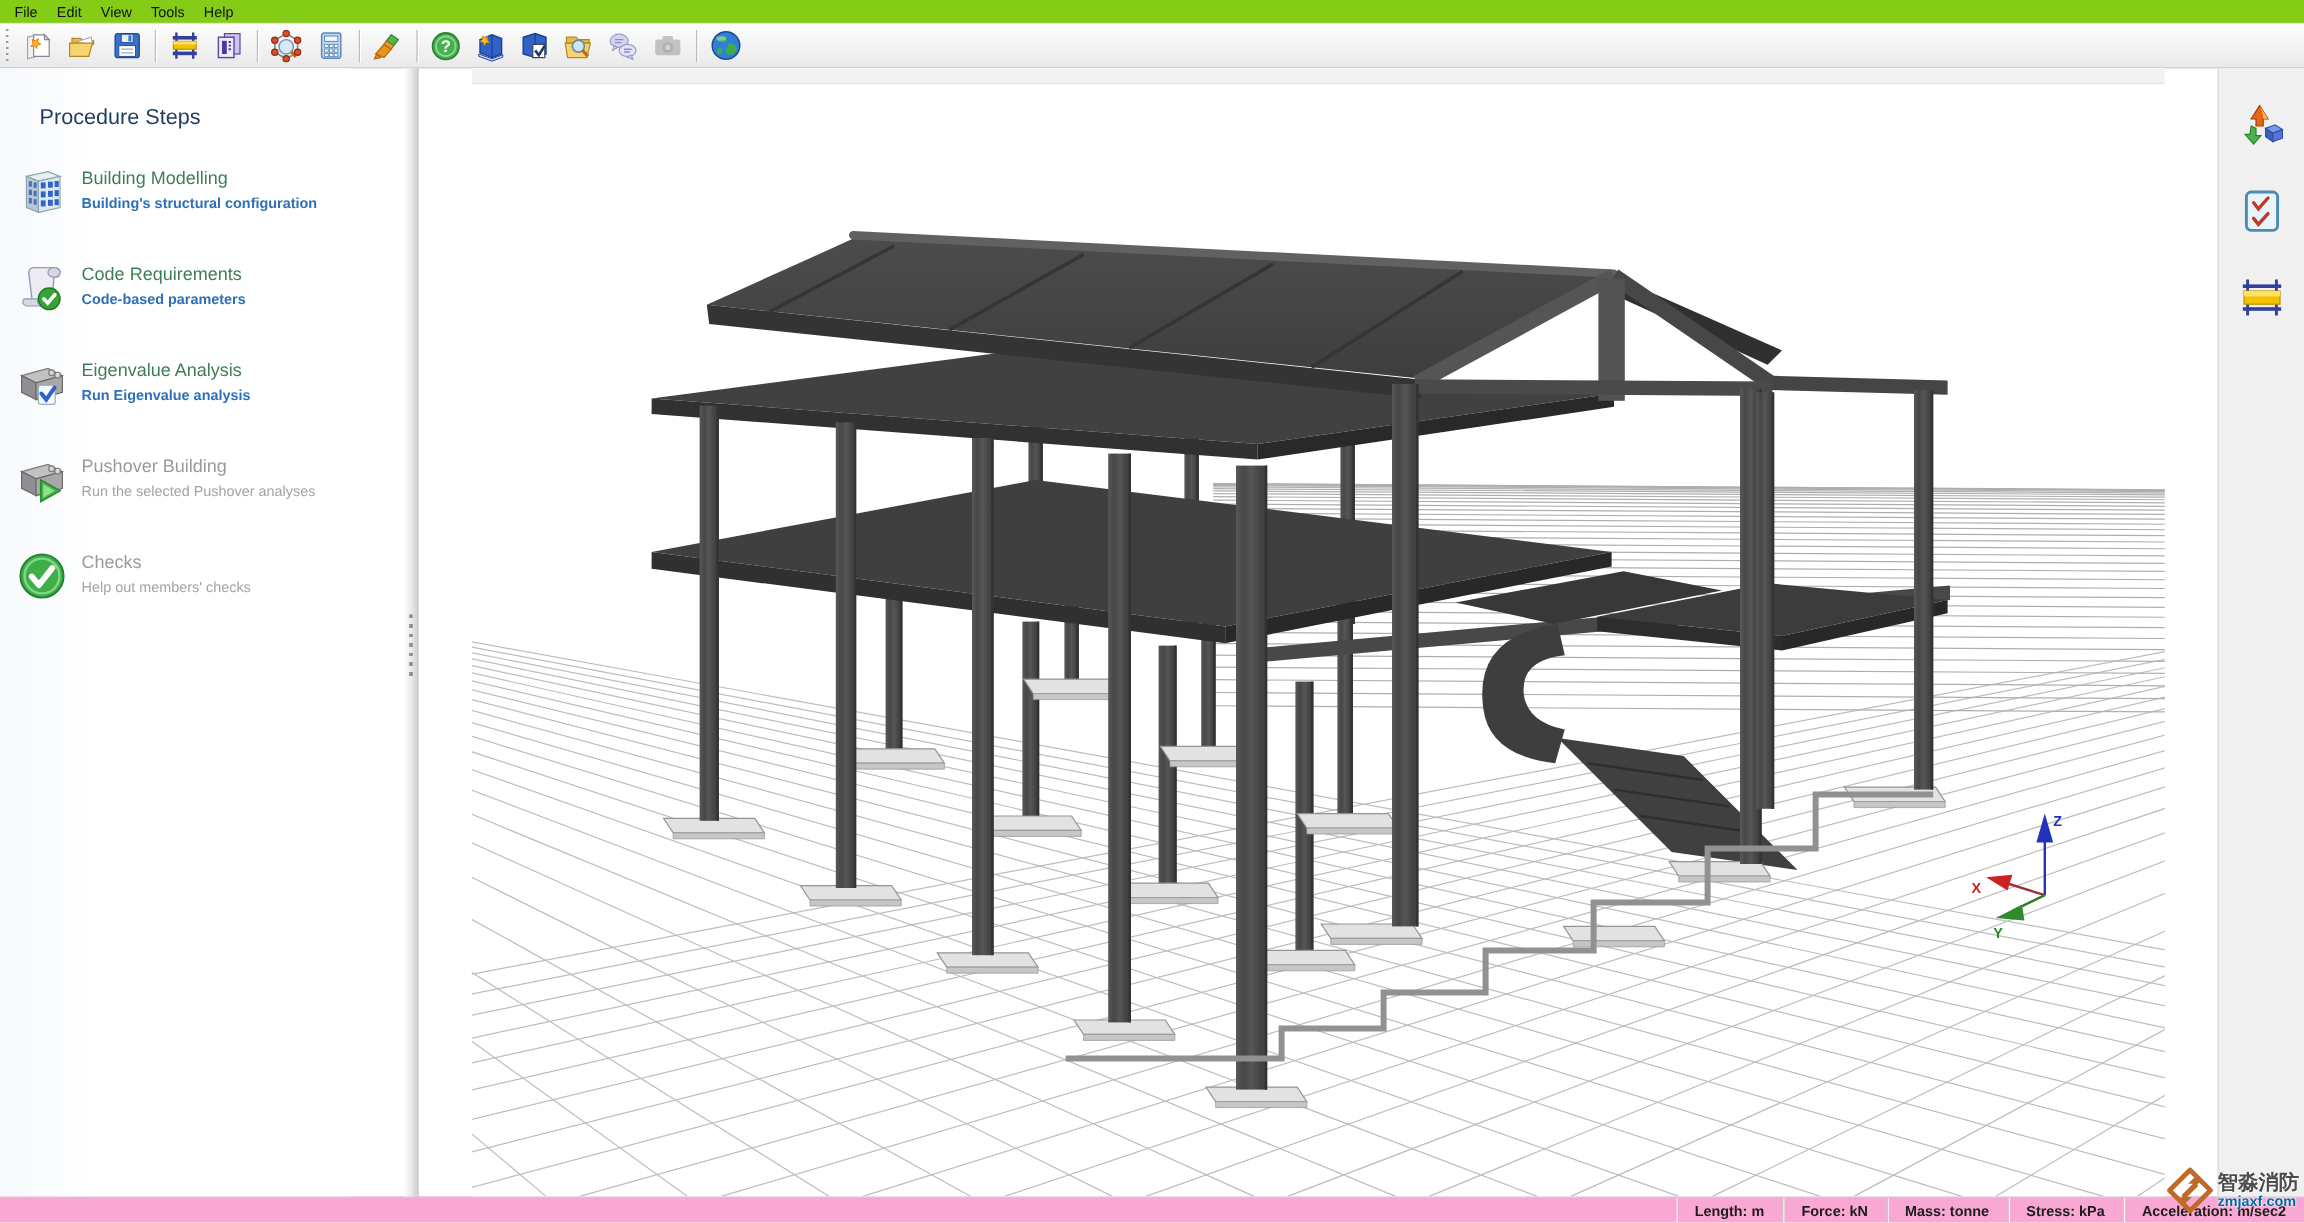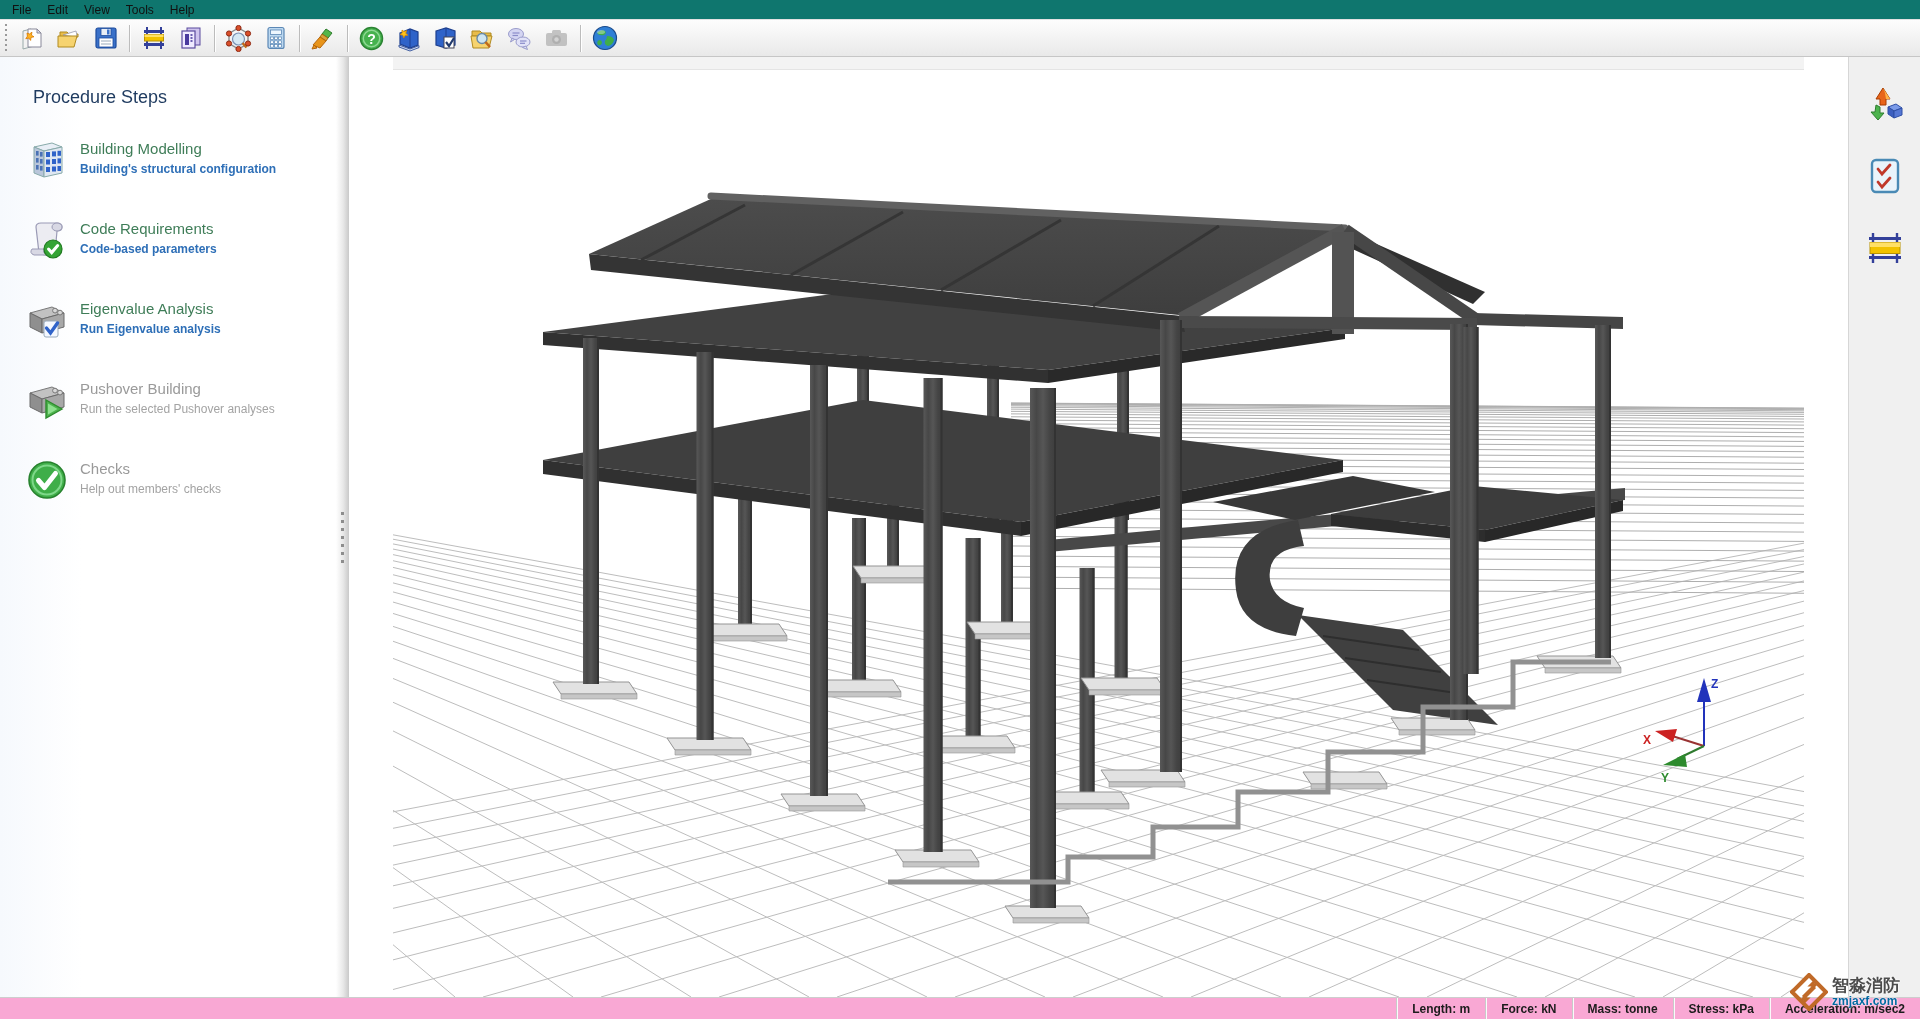--- a/index.html
+++ b/index.html
@@ -1,20 +1,20 @@
 <!DOCTYPE html>
 <html><head>
 <meta charset="utf-8">
 <style>
   * { margin:0; padding:0; box-sizing:border-box; }
   html,body { width:1920px; height:1019px; overflow:hidden;
     font-family:"Liberation Sans", sans-serif; background:#fff; }
 
   
-  .menubar { height:20px; background:#0f766e; border-bottom:1px solid #e2e2e2;
+  .menubar { height:20px; background:#84cc16; border-bottom:1px solid #e2e2e2;
     display:flex; align-items:center; padding-left:4px; font-size:12px; color:#111; }
   .menu-item { padding:2px 8px; cursor:default; }
 
   
   .toolbar { height:37px; background:linear-gradient(#fdfdfd,#e9e9e9);
     border-bottom:1px solid #c6c6c6; display:flex; align-items:center; padding-left:3px; }
   .tb-grip { width:6px; height:28px; margin-right:4px;
     background:repeating-linear-gradient(#9a9a9a 0 2px, transparent 2px 5px);
     background-size:2px 100%; background-repeat:no-repeat; background-position:2px 0; }
   .tb-btn { width:37px; height:31px; display:flex; align-items:center; justify-content:center;
@@ -23,21 +23,21 @@
   .tb-sep { width:1px; height:27px; background:#bcbcbc; margin:0 5px;
     box-shadow:1px 0 0 #fff; }
 
   
   .content { display:flex; height:940px;gap:44px; }
 
   
   .sidebar { width:292px; background:linear-gradient(90deg,#f6f9fd,#ffffff 28%);
     padding-top:30px; overflow:hidden; }
   .sidebar-title { margin:0 0 22px 33px; font-size:18px; font-weight:400; color:#1e3a5f; }
-  .step { display:flex; align-items:flex-start; gap:12px; padding:9px 6px 9px 26px;
+  .step { display:flex; align-items:flex-start; gap:12px; padding:9px 6px 9px 14px;
     margin-bottom:20px; cursor:default; }
   .step .ic { width:42px; height:42px; flex:0 0 42px; }
   .step-txt { padding-top:1px; }
   .step-title { font-size:15px; }
   .step-sub { font-size:12px; margin-top:5px; }
   .step.enabled .step-title { color:#3f7d58; }
   .step.enabled .step-sub { color:#2e6fb7;font-weight:bold; }
   .step.disabled .step-title { color:#9a9a9a; }
   .step.disabled .step-sub { color:#a3a3a3; }
 
@@ -59,21 +59,21 @@
     border:1px solid transparent; border-radius:3px; }
 
   
   .statusbar { height:22px; background:#f9a8d4; border-top:1px solid #cdcdcd;
     display:flex; align-items:center; justify-content:flex-end;
     font-size:12px; font-weight:bold; color:#1c1c1c; }
   .sb-cell { padding:0 15px; height:100%; display:flex; align-items:center;
     border-left:1px solid #c9c9c9; box-shadow:inset 1px 0 0 #fafafa; white-space:nowrap; }
 
   
-  .watermark { position:absolute; right:20px; bottom:8px; z-index:60;
+  .watermark { position:absolute; right:4px; bottom:8px; z-index:60;
     display:flex; align-items:center; gap:4px; pointer-events:none; }
   .wm-txt { text-align:left; line-height:1.05; }
   .wm-brand { font-size:17px; font-weight:bold; color:#4c4c4c;
     text-shadow:0 0 2px #fff, 0 0 2px #fff; }
   .wm-site { font-size:12px; font-weight:bold; color:#0369a1;
     text-shadow:0 0 2px #fff, 0 0 2px #fff; }
 </style>
 </head>
 <body>
 

